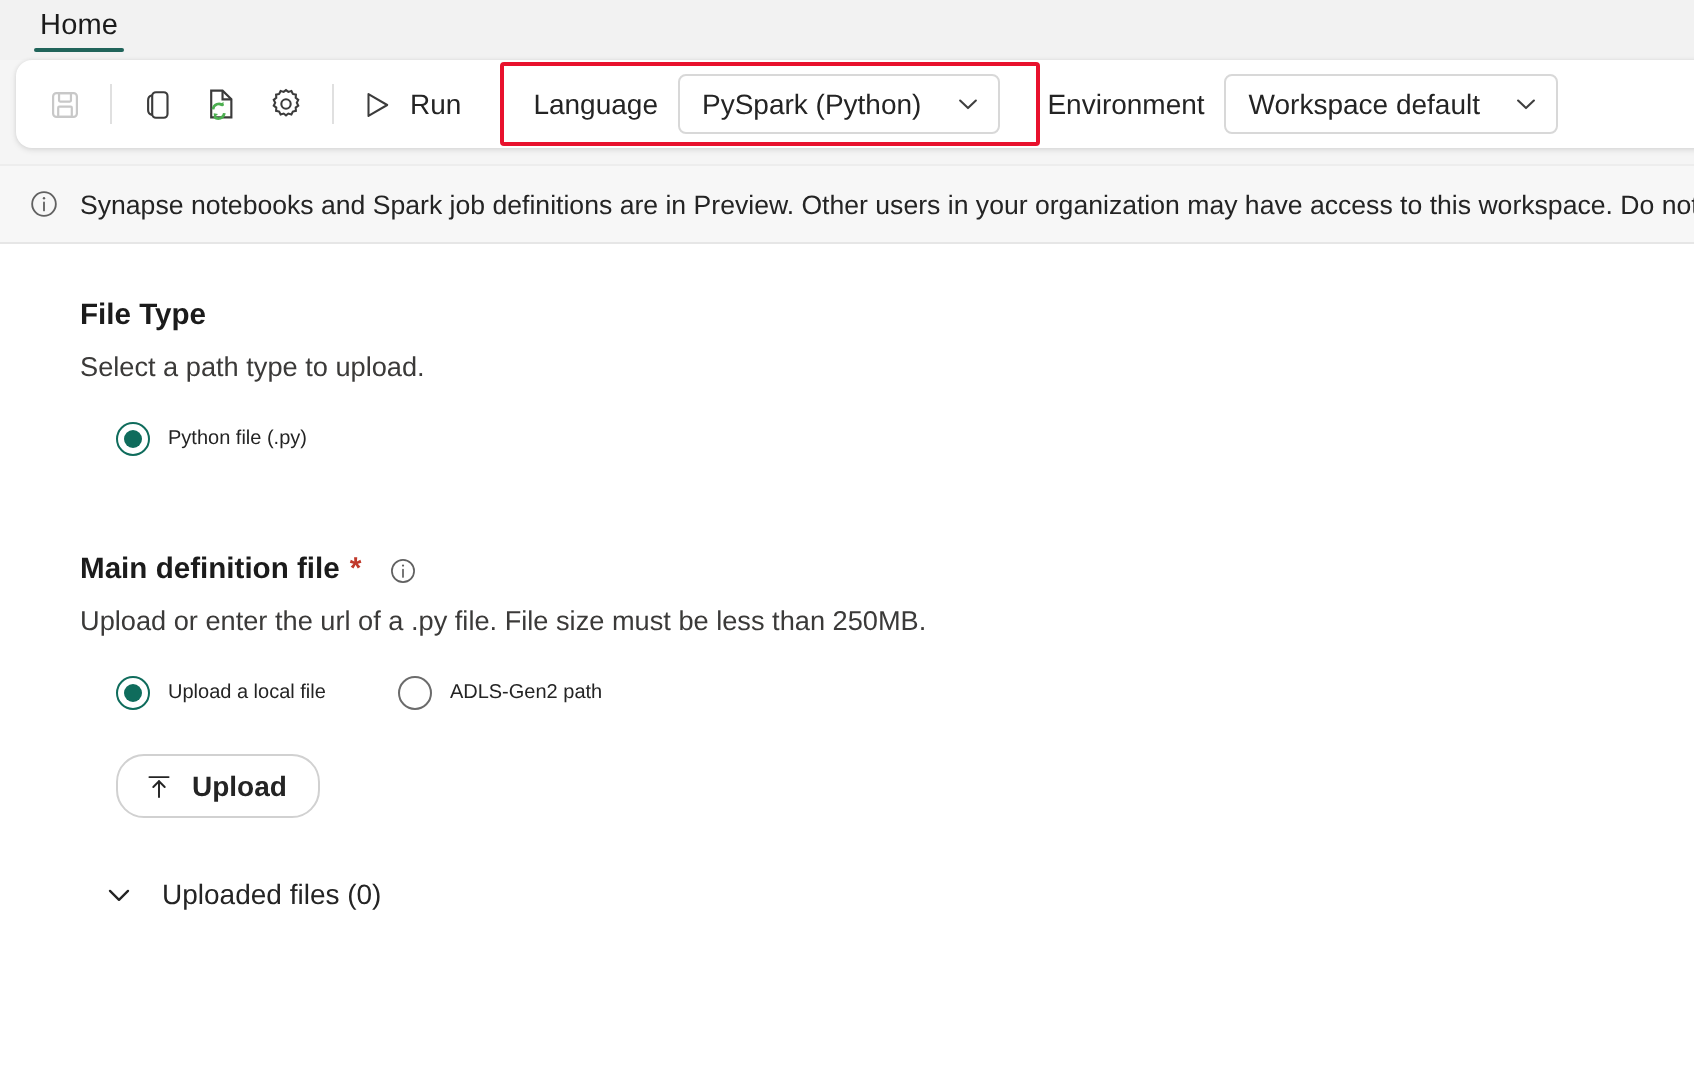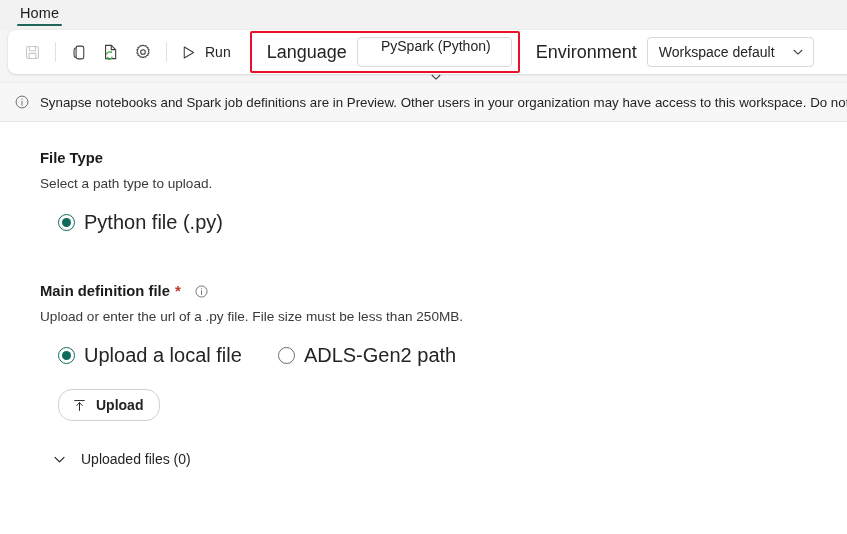--- a/index.html
+++ b/index.html
@@ -73,21 +73,21 @@
     color: #242424; font-size: 14px;
   }
 
   .field-group {
     display: flex; align-items: center;
     gap: 10px;
     margin-left: 6px;
     height: 32px;
   }
   .field-label {
-    font-size: 18px; color: #242424; white-space: nowrap;
+    font-size: 14px; color: #242424; white-space: nowrap;
   }
   .dropdown {
     display: flex; align-items: center; justify-content: space-between;
     height: 30px;
     border: 1px solid #d8d8d8;
     border-radius: 4px;
     background: #fff;
     padding: 0 8px 0 11px;
     font-size: 14px; color: #242424;
     cursor: pointer;
@@ -142,21 +142,21 @@
   }
   .req-star { color: #c0392b; font-weight: bold; font-size: 15px; }
   .section-desc {
     font-size: 13.6px; color: #3b3a39;
     margin: 0 0 20px 0;
   }
   .radio-row { display: flex; align-items: center; gap: 36px; }
   .radio-item {
     display: flex; align-items: center; gap: 9px;
     cursor: pointer;
-    font-size: 20px; color: #242424;
+    font-size: 10px; color: #242424;
   }
   .radio {
     width: 17px; height: 17px; border-radius: 50%;
     border: 1.4px solid #6b6b6b;
     background: #fff;
     display: flex; align-items: center; justify-content: center;
     flex: none;
   }
   .radio.checked { border: 1.6px solid #0f6c5c; }
   .radio.checked::after {
@@ -251,21 +251,21 @@
           <path d="M5 3.6 L16 10 L5 16.4 Z"></path>
         </svg>
       </span>
       <span>Run</span>
     </div>
 
     <div class="tb-sep" style="margin-left:9px;margin-right:10px;"></div>
 
     <div class="field-group">
       <span class="field-label">Language</span>
-      <div class="dropdown" style="min-width:155px;flex-direction:column;">
+      <div class="dropdown" style="min-width:155px;">
         <span>PySpark (Python)</span>
         <span class="chev">
           <svg width="14" height="14" viewBox="0 0 16 16" fill="none" stroke="currentColor" stroke-width="1.2" stroke-linecap="round" stroke-linejoin="round">
             <path d="M3.5 6 L8 10.3 L12.5 6"></path>
           </svg>
         </span>
       </div>
     </div>
 
     <div class="field-group" style="margin-left:24px;">

